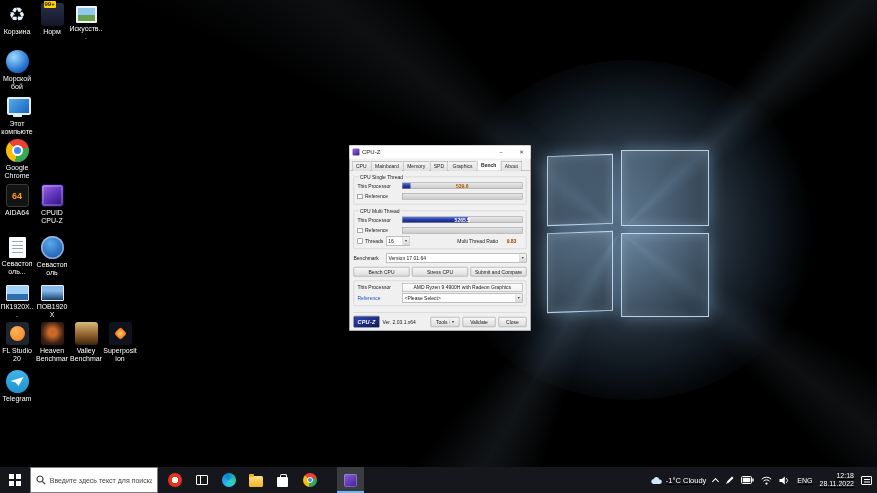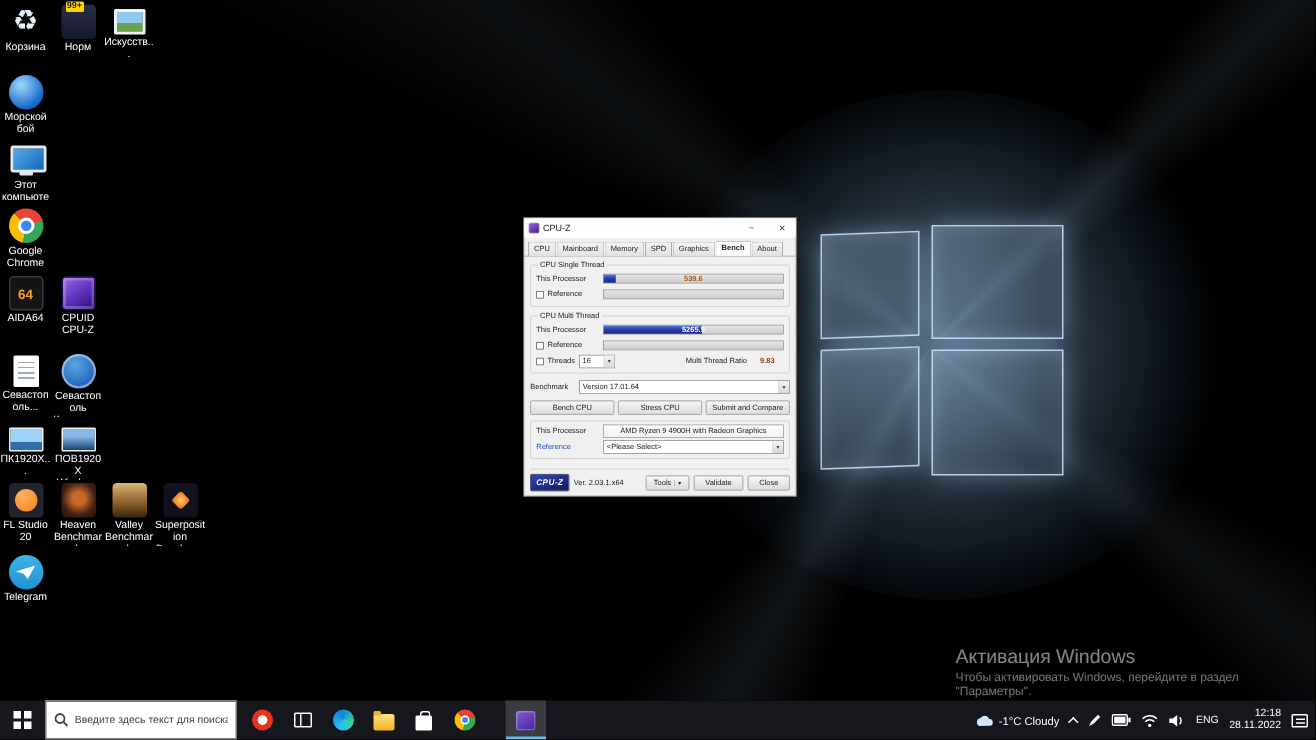--- a/index.html
+++ b/index.html
@@ -109,21 +109,21 @@
   .ref-link { color:#1f50c8; }
   .cz-footer { margin-top:auto; display:flex; align-items:center; gap:6px; border-top:1px solid #c9c9c9; padding-top:6px; }
   .cz-logo { width:52px; height:23px; border:1px solid #0a1240; border-radius:2px; background:linear-gradient(160deg,#3346b8,#0f1a5a);
     color:#fff; font-size:11px; font-weight:bold; font-style:italic; letter-spacing:.5px; display:flex; align-items:center; justify-content:center; }
   .cz-ver { font-size:10px; }
   .cz-btn { height:20px; font-size:10px; font-family:inherit; background:linear-gradient(#f8f8f8,#dcdcdc); border:1px solid #8a8a8a; border-radius:2px; color:#1a1a1a; display:flex; align-items:center; justify-content:center; gap:4px; }
   .btn-tools { width:58px; } .btn-validate { width:66px; } .btn-close { width:56px; }
   .dd2 { font-size:8px; border-left:1px solid #aaa; padding-left:4px; }
 
   
-  .taskbar { position:absolute; left:0; right:0; bottom:0; height:26px; background:#15171c; display:flex; align-items:stretch; z-index:10; }
+  .taskbar { position:absolute; left:0; right:0; bottom:0; height:26px; background:#15171c; display:flex; align-items:stretch; z-index:10;text-decoration:underline; }
   .tb-start { width:30px; display:flex; align-items:center; justify-content:center; }
   .win-logo { width:12px; height:12px; display:grid; grid-template-columns:1fr 1fr; grid-template-rows:1fr 1fr; gap:1.5px; }
   .win-logo span { background:#fff; }
   .tb-search { width:128px; background:#fff; border:1px solid #7a7a7a; display:flex; align-items:center; gap:4px; padding:0 5px; }
   .search-text { font-size:7px; color:#444; white-space:nowrap; overflow:hidden; }
   .tb-icons { display:flex; align-items:stretch; margin-left:3px; }
   .tb-btn { width:27px; display:flex; align-items:center; justify-content:center; }
   .tb-btn.active { margin-left:14px; background:rgba(255,255,255,.16); box-shadow:inset 0 -2px 0 #6cb8f0; }
   .ti { position:relative; }
   .ti-browser { width:14px; height:14px; border-radius:50%; background:radial-gradient(circle at 50% 50%, #fff 0 3px, #e8321e 3.5px 100%); }
@@ -222,24 +222,20 @@
     </div>
     <div class="dicon" style="left:103px;top:322px">
       <div class="art a-superpos"></div>
       <div class="dlabel">Superposition Benchmark</div>
     </div>
     <div class="dicon" style="left:0;top:370px">
       <div class="art a-telegram"></div>
       <div class="dlabel">Telegram</div>
     </div>
 
-    <div class="watermark">
-      <div class="wm1">Активация Windows</div>
-      <div class="wm2">Чтобы активировать Windows, перейдите в раздел "Параметры".</div>
-    </div>
   </div>
 
   <div class="cpuz-scale">
     <div class="cpuz-win">
       <div class="cz-titlebar">
         <span class="cz-appicon"></span>
         <span class="cz-title">CPU-Z</span>
         <span class="cz-min">–</span>
         <span class="cz-close">✕</span>
       </div>

